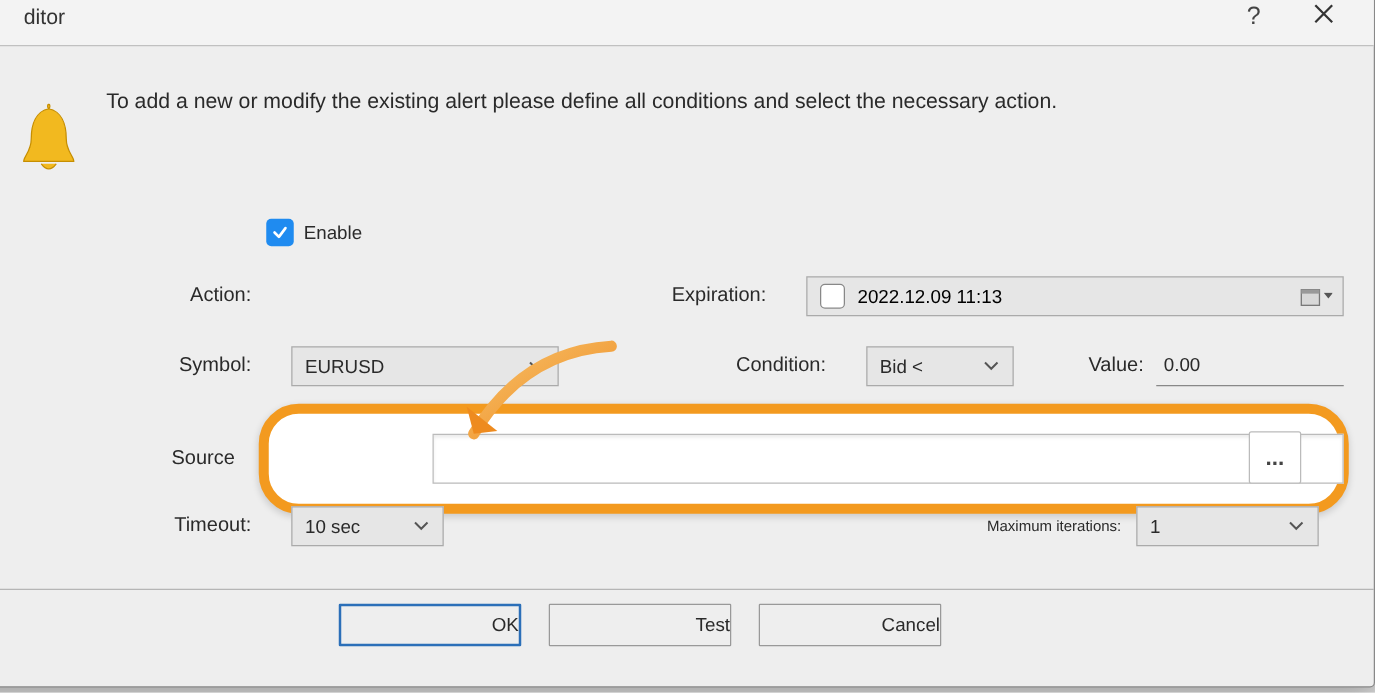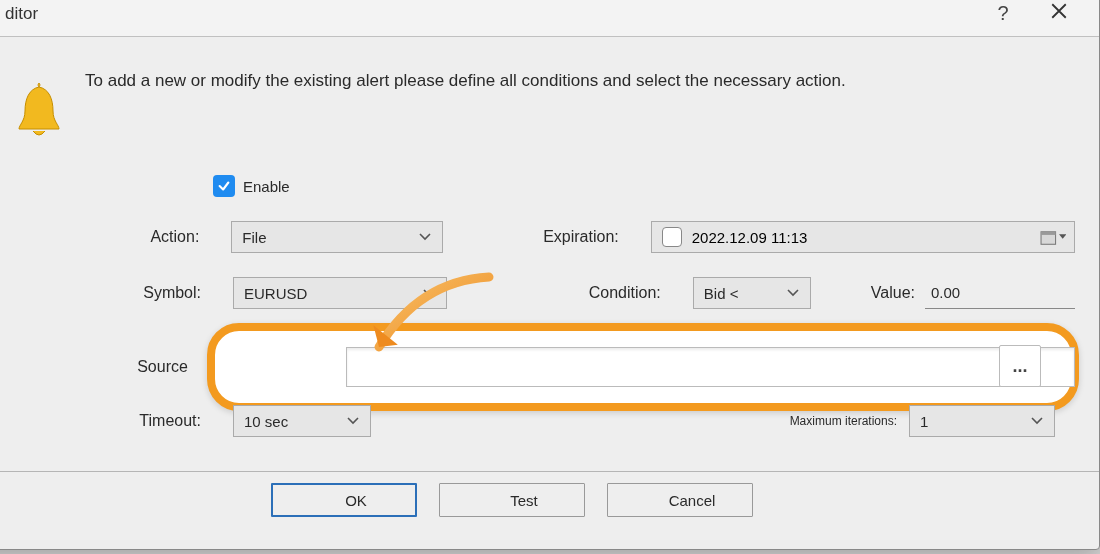--- a/index.html
+++ b/index.html
@@ -25,21 +25,21 @@
       box-shadow: 0 6px 24px rgba(0,0,0,0.25);
     }
     .titlebar {
       height: 46px;
       display: flex;
       align-items: center;
       padding: 0 12px 0 44px;
       border-bottom: 1px solid #c0c0c0;
       background: #f3f3f3;
     }
-    .title-text { font-size: 17px; color: #333; }
+    .title-text { font-size: 17px; color: #333; margin-left: 14px; }
     .title-spacer { flex: 1; }
     .title-btn {
       width: 56px; height: 44px;
       display: flex; align-items: center; justify-content: center;
       font-size: 20px; color: #444;
       cursor: pointer;
     }
     .body {
       position: relative;
       padding: 26px 24px 0 40px;
@@ -160,21 +160,21 @@
       position: absolute;
       right: 34px;
       top: 14px;
       width: 42px; height: 42px;
       background: #fff;
       border: 1px solid #bbb;
       display:flex; align-items:center; justify-content:center;
       font-size: 18px; font-weight: bold; color: #444;
       border-radius: 2px;
     }
-    .timeout-box { width: 138px; }
+    .timeout-box { width: 122px; }
     .maxit-wrap { display:flex; align-items:center; margin-left: auto; margin-right: 20px;}
     .maxit-lbl { padding-right: 12px; font-size:12px; }
     .maxit-box { width: 146px; }
     .sep {
       position:absolute;
       left: 0; right: 0;
       top: 480px;
       height: 1px;
       background: linear-gradient(to bottom, #bdbdbd, transparent);
       border-top: 1px solid #b5b5b5;
@@ -185,21 +185,21 @@
       top: 492px;
       display:flex;
       gap: 22px;
       padding-left: 310px;
     }
     .btn {
       width: 146px; height: 34px;
       background: #eeeeee;
       border: 1px solid #999;
       border-radius: 1px;
-      display:flex; align-items:center; justify-content:center;
+      display:flex; align-items:center; justify-content:flex-end;
       font-size: 15px;
       padding-left: 24px;
     }
     .btn-primary {
       border: 2px solid #2b6fb8;
     }
     .arrow {
       position:absolute;
       left: 398px;
       top: 234px;
@@ -245,28 +245,20 @@
         <span class="checkbox">
           <svg viewBox="0 0 16 16">
               <path d="M3 8 L7 12 L13 4" stroke="#fff" stroke-width="2.4" fill="none" stroke-linecap="round" stroke-linejoin="round"></path>
             </svg>
         </span>
         <span>Enable</span>
       </div>
 
       <div class="row">
         <div class="label">Action:</div>
-        <div class="ctl col-left" style="width:214px">
-          <span class="ctl-text">File</span>
-          <span class="chev">
-              <svg viewBox="0 0 12 8">
-                <path d="M1 1 L6 6 L11 1" stroke="#555" stroke-width="1.6" fill="none"></path>
-              </svg>
-            </span>
-        </div>
         <div style="flex:1"></div>
         <div class="label-mid">Expiration:</div>
         <div class="ctl exp-box">
           <span class="exp-inner-check"></span>
           <span class="exp-text">2022.12.09 11:13</span>
           <span class="cal-icon">
             <svg width="18" height="18" viewBox="0 0 16 16">
                 <rect x="1" y="3" width="14" height="12" fill="#d8d8d8" stroke="#777"></rect>
                 <rect x="1" y="3" width="14" height="3" fill="#999"></rect>
               </svg>

